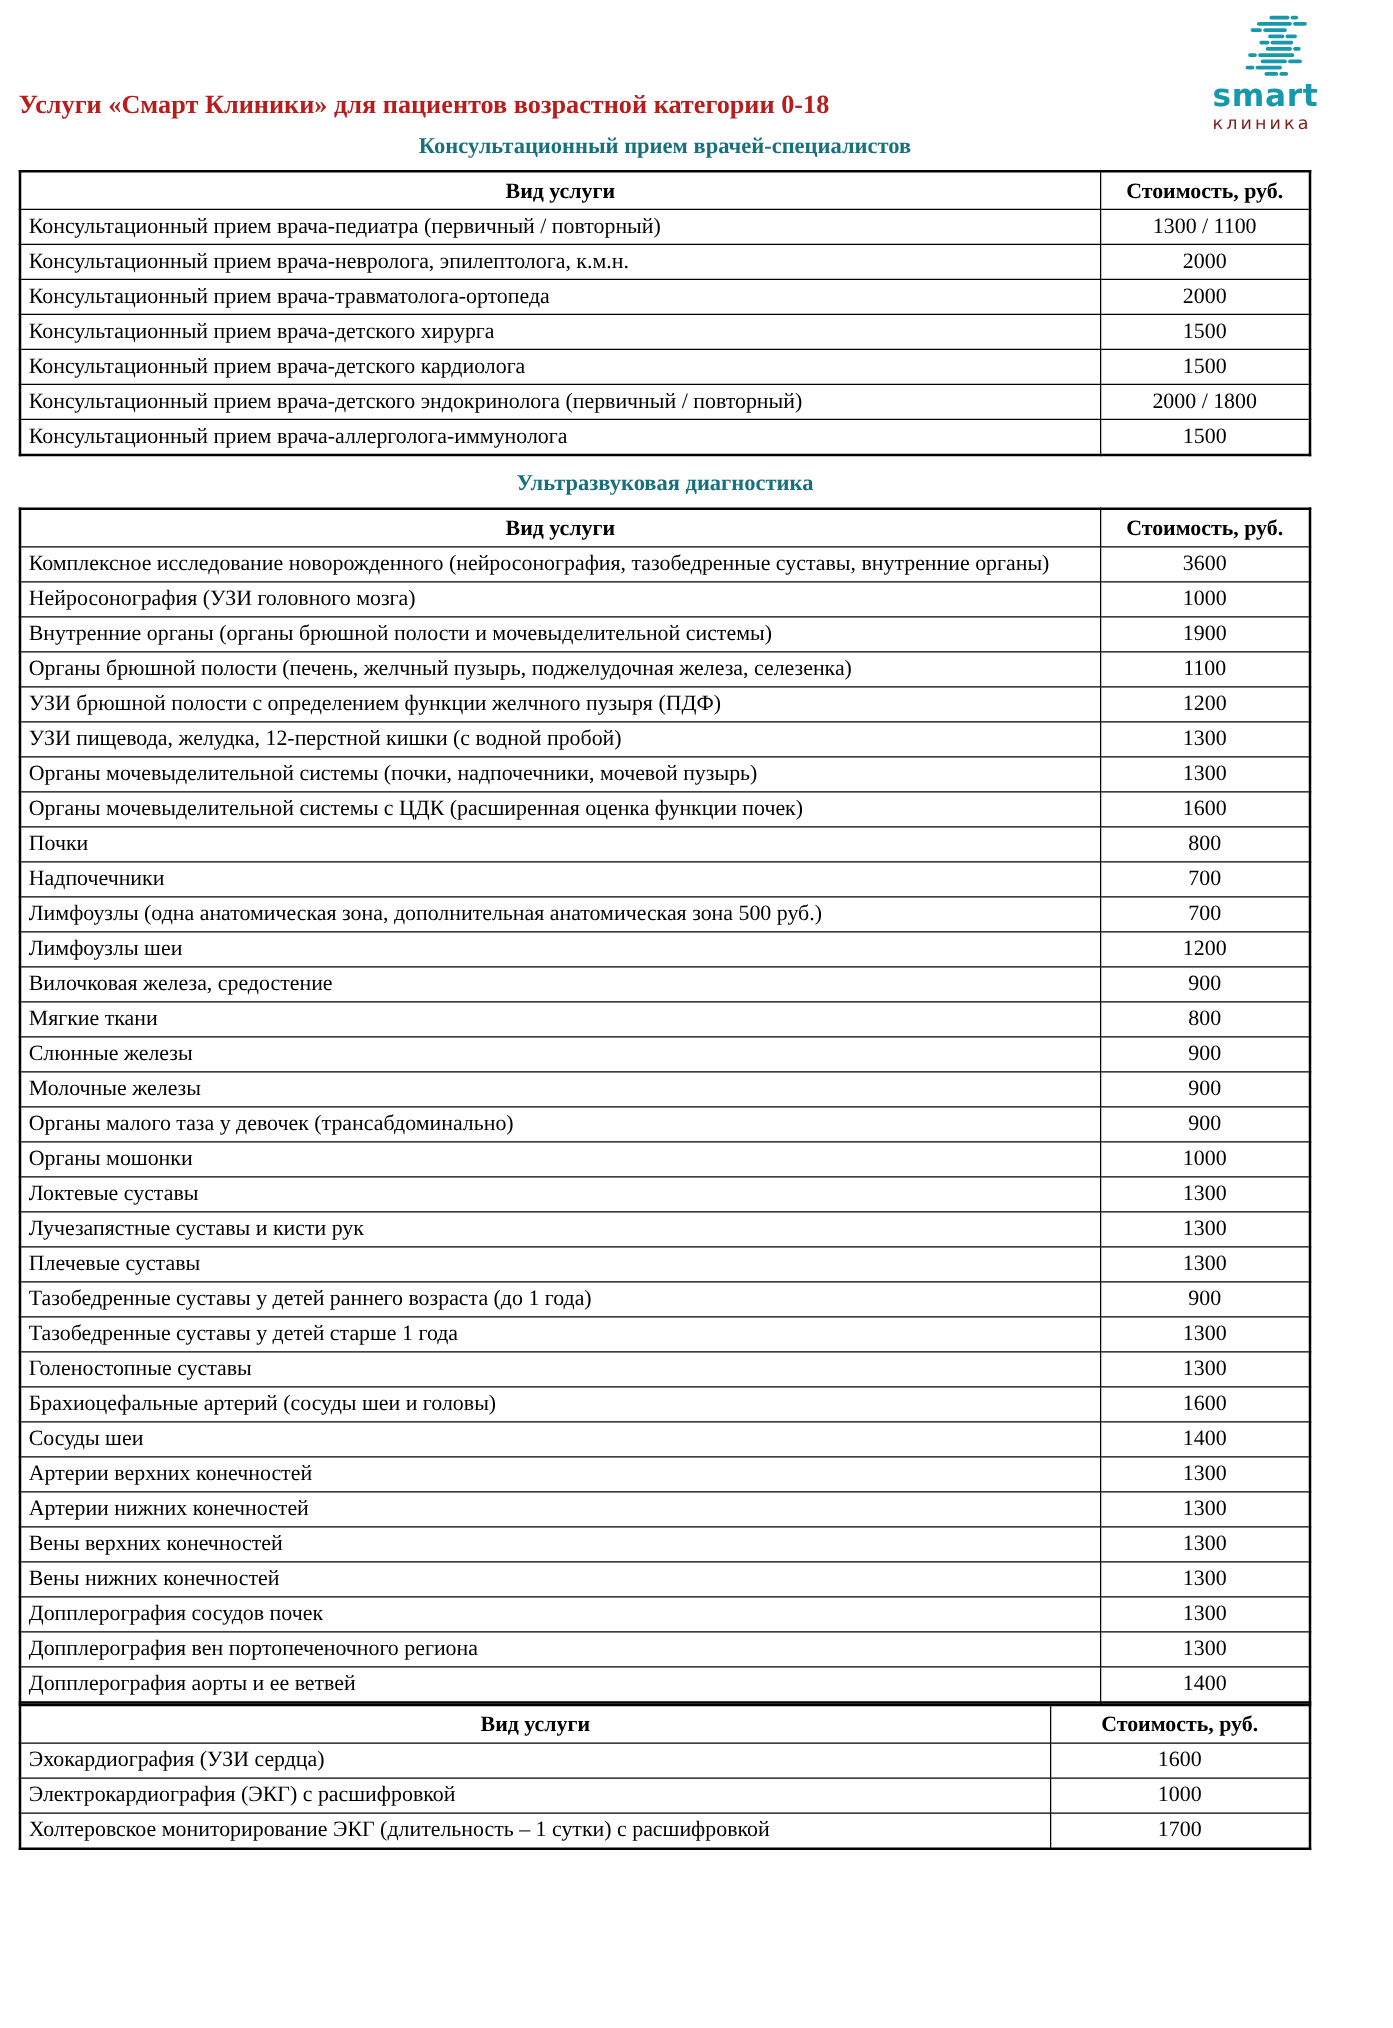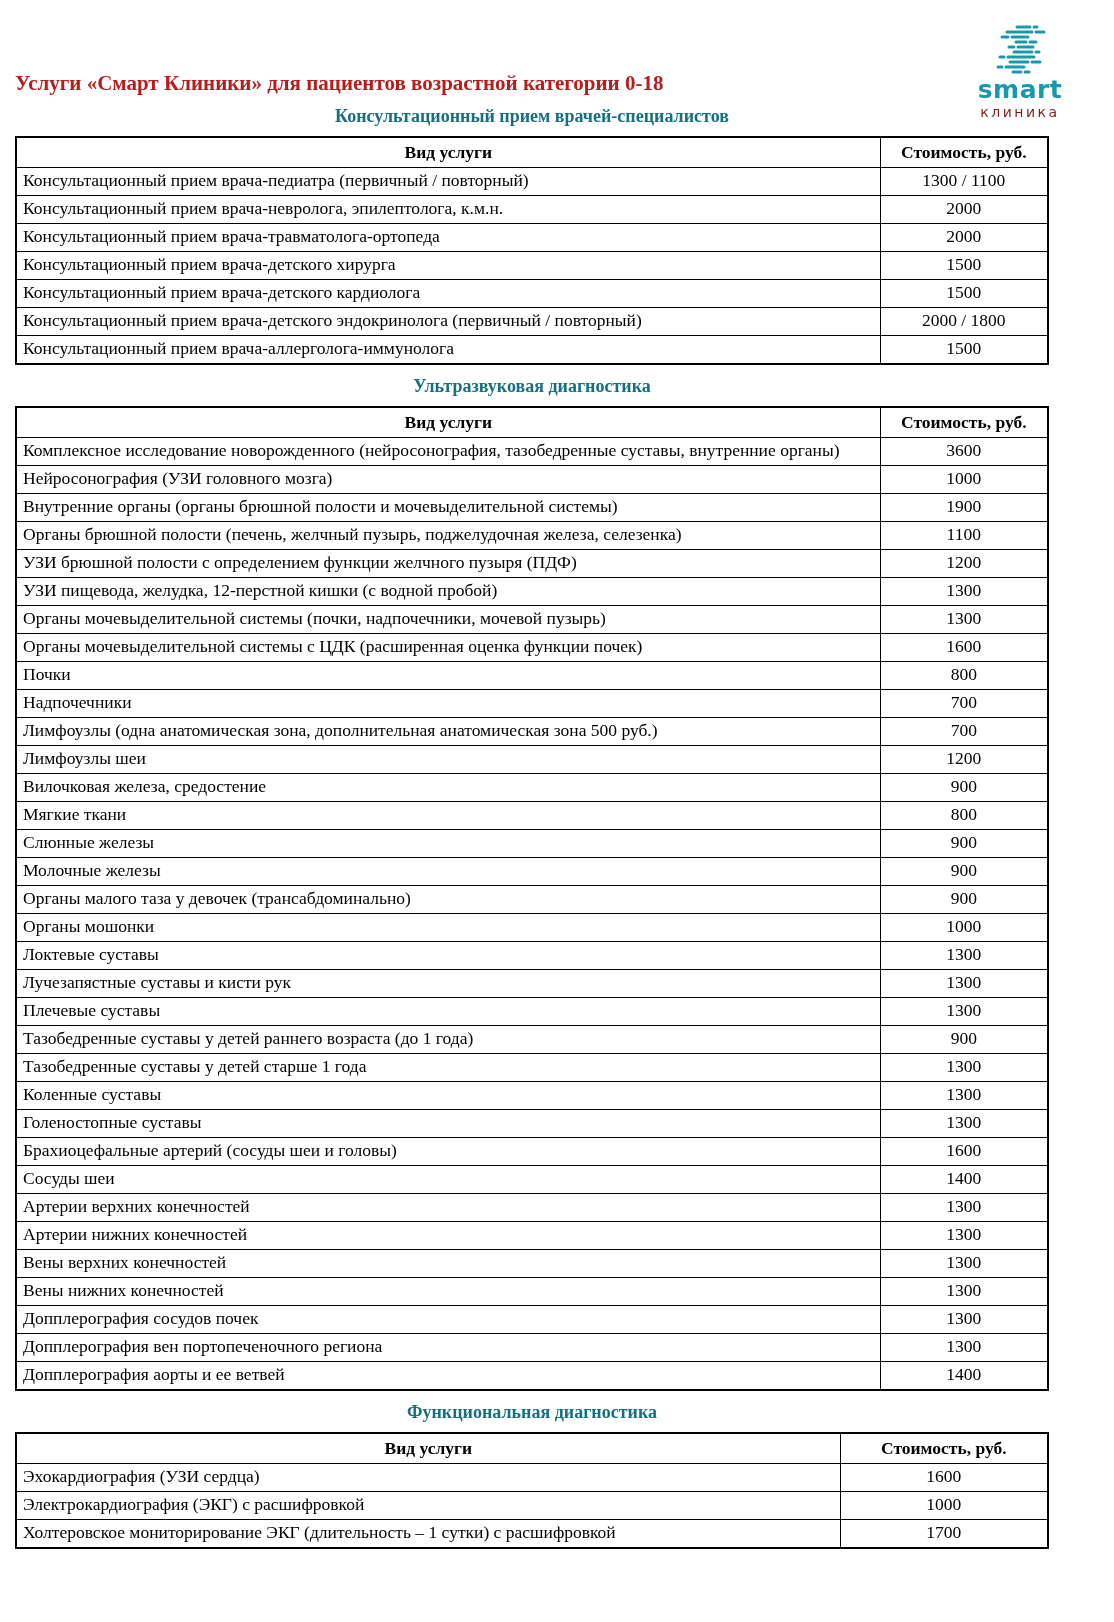--- a/index.html
+++ b/index.html
@@ -4,21 +4,21 @@
 <style>
   html,body{margin:0;padding:0;background:#fff;}
   body{
     width:1114px;height:1622px;
     font-family:"Liberation Serif","DejaVu Serif",serif;
     color:#000;position:relative;overflow:hidden;
   }
   .page{position:relative;width:100%;height:100%;box-sizing:border-box;}
 
   
-  .logo{position:absolute;top:24px;right:44px;width:100px;text-align:center;line-height:1;}
+  .logo{position:absolute;top:11px;right:44px;width:100px;text-align:left;line-height:1;}
   .logo svg{display:block;margin:0 auto;}
   .logo-brand{
     font-family:"DejaVu Sans","Liberation Sans",sans-serif;
     font-weight:bold;font-size:25px;color:#1899ab;letter-spacing:.5px;margin-top:1px;
   }
   .logo-sub{
     font-family:"DejaVu Sans","Liberation Sans",sans-serif;
     font-size:14px;color:#7f1d1d;letter-spacing:2.5px;margin-top:3px;
   }
 
@@ -234,24 +234,20 @@
               </tr>
               <tr>
                 <td class="service-cell">Тазобедренные суставы у детей раннего возраста (до 1 года)</td>
                 <td class="price-cell">900</td>
               </tr>
               <tr>
                 <td class="service-cell">Тазобедренные суставы у детей старше 1 года</td>
                 <td class="price-cell">1300</td>
               </tr>
               <tr>
-                <td class="service-cell">Коленные суставы</td>
-                <td class="price-cell">1300</td>
-              </tr>
-              <tr>
                 <td class="service-cell">Голеностопные суставы</td>
                 <td class="price-cell">1300</td>
               </tr>
               <tr>
                 <td class="service-cell">Брахиоцефальные артерий (сосуды шеи и головы)</td>
                 <td class="price-cell">1600</td>
               </tr>
               <tr>
                 <td class="service-cell">Сосуды шеи</td>
                 <td class="price-cell">1400</td>
@@ -281,21 +277,20 @@
                 <td class="price-cell">1300</td>
               </tr>
               <tr>
                 <td class="service-cell">Допплерография аорты и ее ветвей</td>
                 <td class="price-cell">1400</td>
               </tr>
             </tbody>
           </table>
         </section>
         <section class="price-section wide-price">
-          <h2 class="section-title">Функциональная диагностика</h2>
           <table class="price-table">
             <colgroup>
               <col class="c-service">
               <col class="c-price">
             </colgroup>
             <thead>
               <tr>
                 <th>Вид услуги</th>
                 <th>Стоимость, руб.</th>
               </tr>

